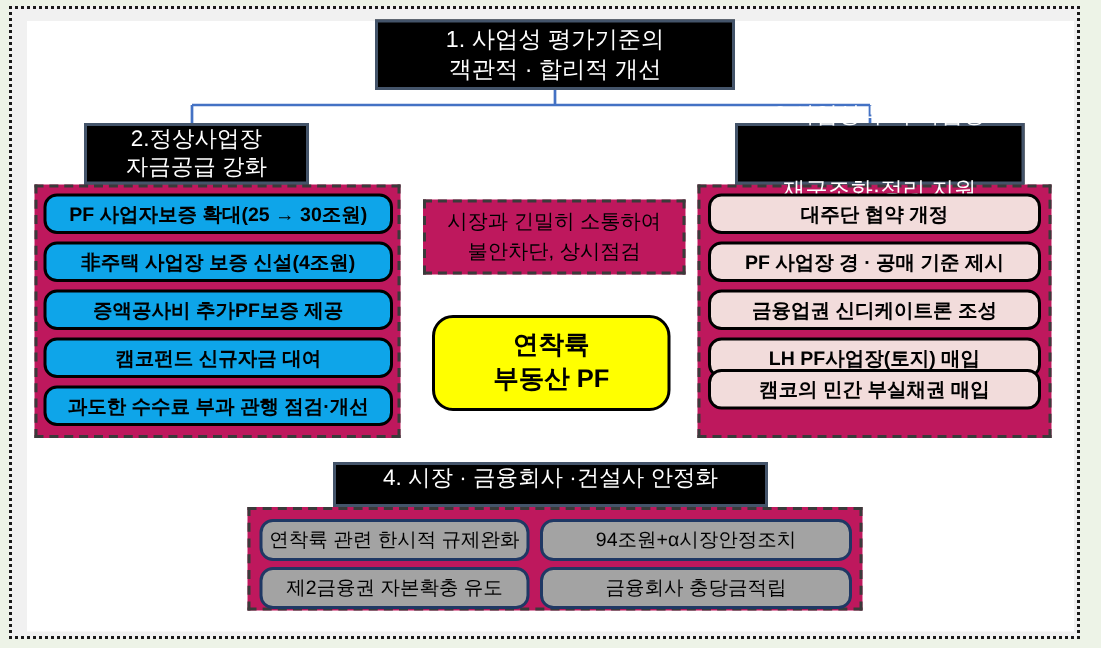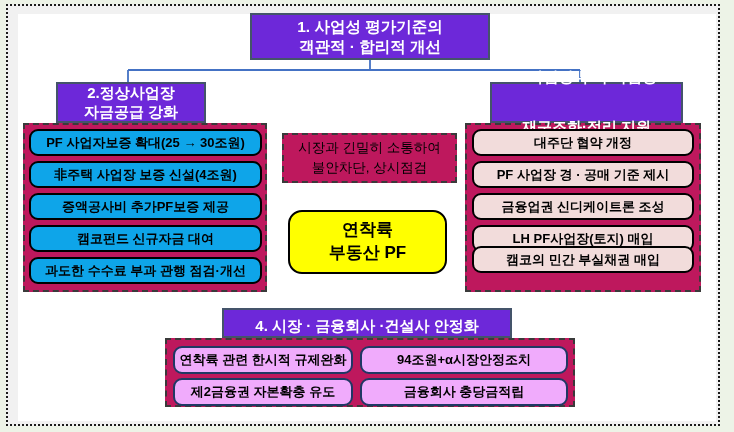--- a/index.html
+++ b/index.html
@@ -19,29 +19,29 @@
   .slide{
     position:absolute;left:10px;top:8px;width:698px;height:407px;
     background:#ffffff;
   }
 
   .connector-svg{position:absolute;left:0;top:0;width:734px;height:432px;pointer-events:none;}
 
   
   .hdr{
     position:absolute;box-sizing:border-box;
-    background:#6d28d9;border:2px solid #44546A;
-    color:#ffffff;font-weight:bold;text-align:center;
+    background:#000000;border:2px solid #44546A;
+    color:#ffffff;font-weight:normal;text-align:center;
     display:flex;flex-direction:column;justify-content:center;
     line-height:1.25;
   }
   .hdr-1{left:250px;top:13px;width:240px;height:47px;font-size:15.5px;}
   .hdr-2{left:56px;top:82px;width:150px;height:41px;font-size:15px;z-index:3;}
   .hdr-3{left:490px;top:82px;width:193px;height:41px;font-size:15px;z-index:3;gap:31px;}
-  .hdr-4{left:222px;top:308px;width:290px;height:30px;font-size:15px;z-index:3;justify-content:flex-end;}
+  .hdr-4{left:222px;top:308px;width:290px;height:30px;font-size:15px;z-index:3;justify-content:flex-start;}
 
   
   .group{
     position:absolute;box-sizing:border-box;
     border:2px dashed #3a3a3a;background:#be185d;z-index:2;
   }
   .group-left{left:23px;top:123px;width:244px;height:169px;padding:5px 0;}
   .group-right{left:465px;top:123px;width:236px;height:169px;padding:5px 0;}
   .group-bottom{left:165px;top:338px;width:410px;height:69px;}
   .group-note{
@@ -57,23 +57,23 @@
     font-weight:bold;color:#000;text-align:center;
     display:flex;align-items:center;justify-content:center;
     font-size:13px;white-space:nowrap;
   }
   .item-green{background:#0ea5e9;left:29px;width:233px;height:27px;}
   .item-pink{background:#F2DCDB;left:472px;width:222px;height:27px;}
   .g0{top:129px;} .g1{top:161px;} .g2{top:193px;} .g3{top:225px;} .g4{top:257px;}
   .p0{top:129px;} .p1{top:161px;} .p2{top:193px;} .p3{top:225px;} .p4{top:246px;}
 
   .item-blue{
-    background:#f0abfc;border:2px solid #1F3864;border-radius:9px;
+    background:#a3a3a3;border:2px solid #1F3864;border-radius:9px;
     position:absolute;box-sizing:border-box;height:28px;
-    font-weight:bold;color:#000;font-size:13px;
+    font-weight:normal;color:#000;font-size:13px;
     display:flex;align-items:center;justify-content:center;white-space:nowrap;
   }
   .b0{left:173px;top:346px;width:180px;}
   .b1{left:360px;top:346px;width:208px;}
   .b2{left:173px;top:378px;width:180px;}
   .b3{left:360px;top:378px;width:208px;}
 
   .yellow-box{
     position:absolute;left:288px;top:210px;width:159px;height:64px;
     box-sizing:border-box;background:#FFFF00;border:2.5px solid #000;border-radius:14px;

